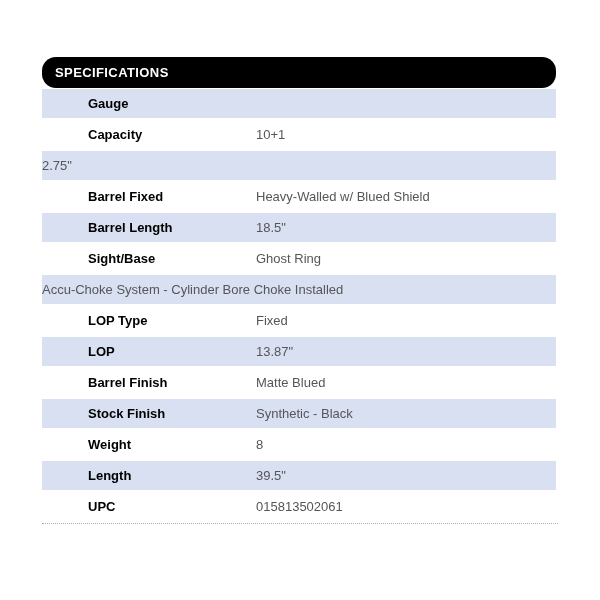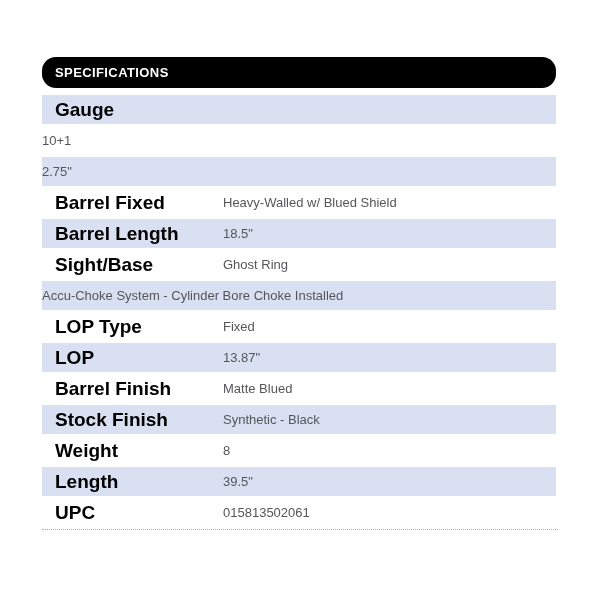--- a/index.html
+++ b/index.html
@@ -26,41 +26,42 @@
   .spec-header {
     height: 31px;
     line-height: 31px;
     background: #000000;
     color: #ffffff;
     font-size: 13px;
     font-weight: bold;
     letter-spacing: 0.4px;
     padding-left: 13px;
     box-sizing: border-box;
-    margin-bottom: 7px;
+    margin-bottom: 1px;
     border-radius: 14px;
   }
   .spec-row {
     display: flex;
     align-items: center;
     height: 29px;
     margin-bottom: 2px;
     background: #ffffff;
   }
   .spec-row.alt {
     background: #d9e0f1;
   }
   .cell-label {
     width: 181px;
     box-sizing: border-box;
     padding-left: 13px;
-    font-size: 19px;
+    font-size: 13px;
     font-weight: bold;
     color: #000000;
     white-space: nowrap;
+    margin-left: 33px;
   }
   .cell-value {
     flex: 1;
     font-size: 13px;
     color: #55565a;
     white-space: nowrap;
   }
   .bottom-divider {
     margin-top: 1px;
     width: 516px;
@@ -72,20 +73,21 @@
 <body>
 
 <div class="page">
   <div class="spec-table">
     <div class="spec-header">SPECIFICATIONS</div>
     <div id="rows-container">
         <div class="spec-row alt">
           <div class="cell-label">Gauge</div>
         </div>
         <div class="spec-row">
+          <div class="cell-label">Capacity</div>
           <div class="cell-value">10+1</div>
         </div>
         <div class="spec-row alt">
           <div class="cell-value">2.75"</div>
         </div>
         <div class="spec-row">
           <div class="cell-label">Barrel Fixed</div>
           <div class="cell-value">Heavy-Walled w/ Blued Shield</div>
         </div>
         <div class="spec-row alt">

